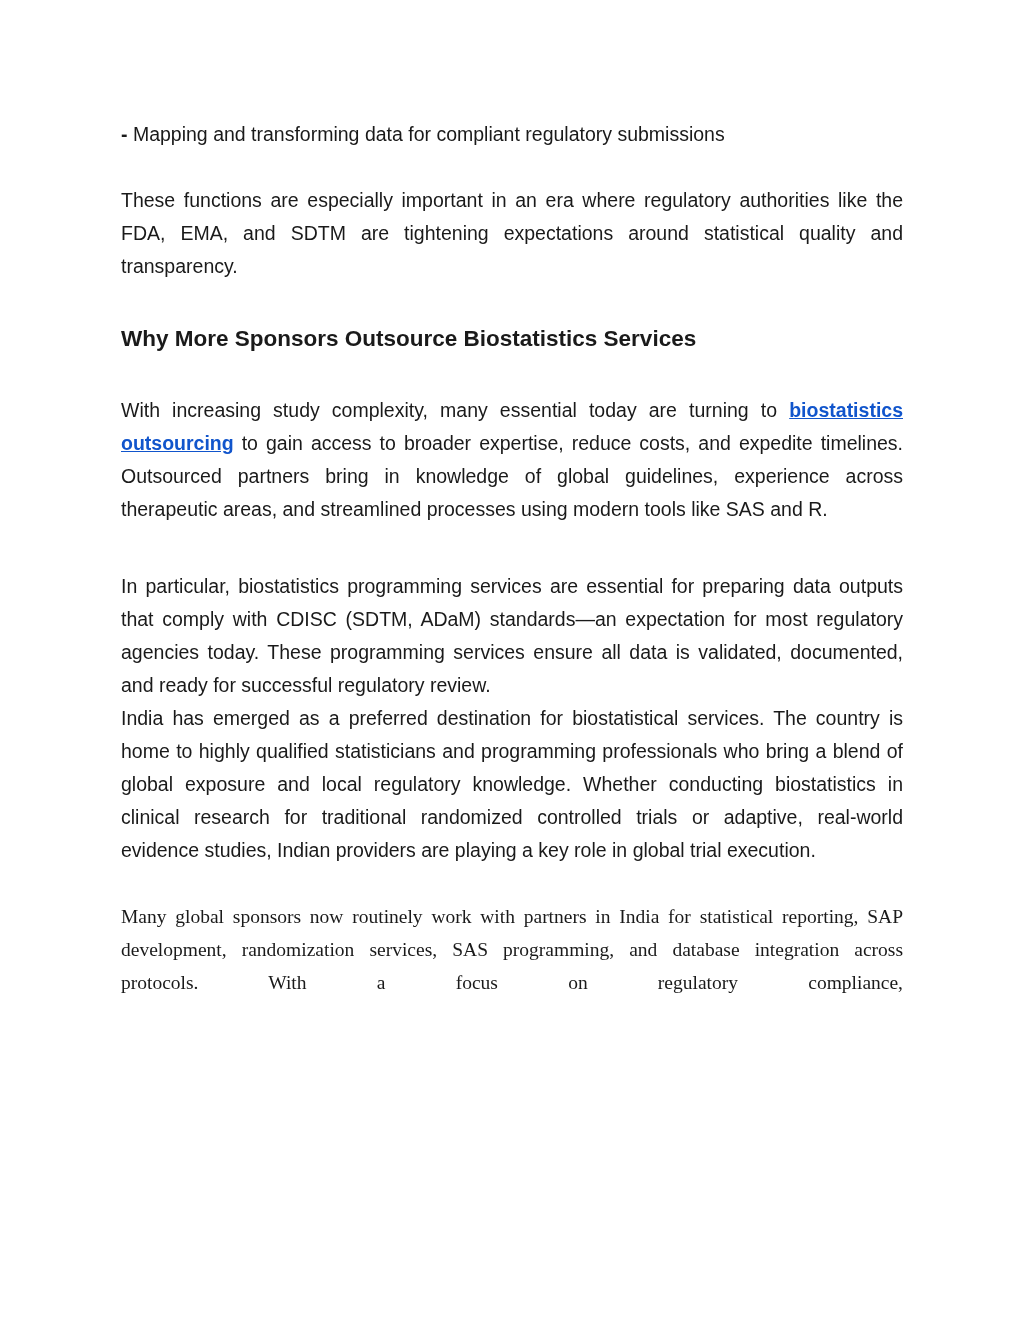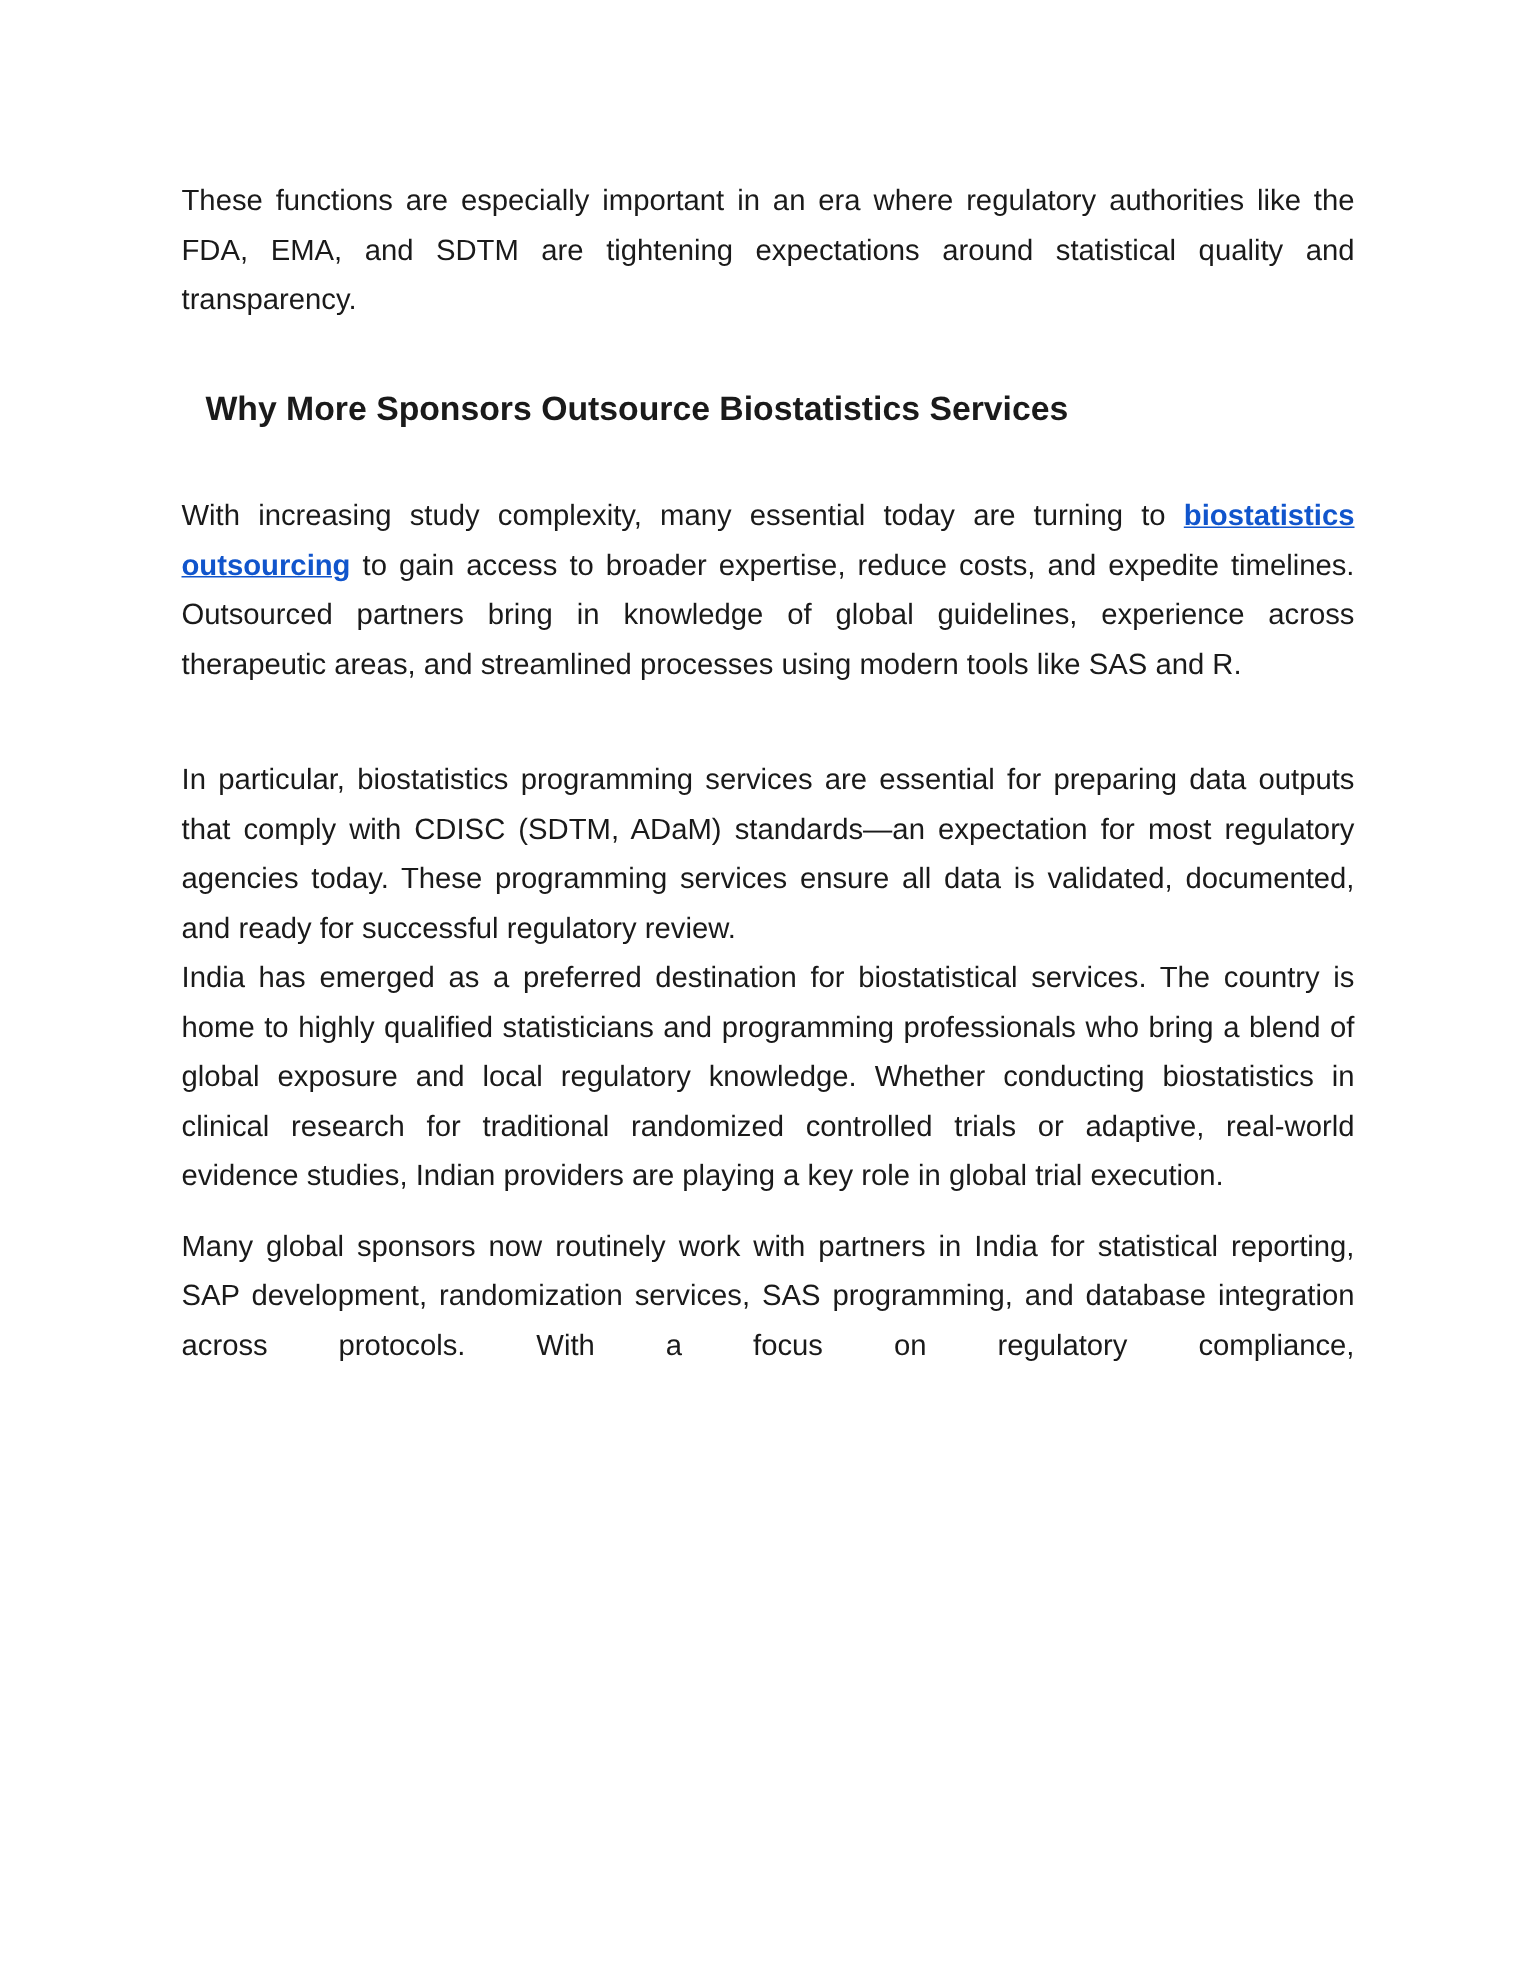--- a/index.html
+++ b/index.html
@@ -1,34 +1,35 @@
 <!DOCTYPE html>
 <html><head>
 <meta charset="utf-8">
 <style>
   html, body { margin: 0; padding: 0; background: #ffffff; }
   body { width: 1024px; height: 1325px; position: relative; overflow: hidden;
          font-family: "Liberation Sans", "DejaVu Sans", sans-serif; color: #1a1a1a; }
   .page { position: absolute; left: 121px; top: 118px; width: 782px; }
   p { margin: 0; font-size: 19.5px; line-height: 33px; text-align: justify; text-align-last: left; }
-  h2 { margin: 16px; font-size: 22.5px; font-weight: bold; line-height: 33px; color: #1a1a1a; }
+  h2 { margin: 0; font-size: 22.5px; font-weight: bold; line-height: 33px; color: #1a1a1a; }
   a { color: #1155cc; font-weight: bold; text-decoration: underline; }
   .bullet { margin-bottom: 33px; }
   .dash { font-weight: bold; }
 </style>
 </head>
 <body>
 
 <div class="page">
+  <p class="bullet"><span class="dash">-</span><span> Mapping and transforming data for compliant regulatory submissions</span></p>
 
   <p>These functions are especially important in an era where regulatory authorities like the FDA, EMA, and SDTM are tightening expectations around statistical quality and transparency.</p>
 
   <h2 style="margin-top:39px;margin-bottom:39px;">Why More Sponsors Outsource Biostatistics Services</h2>
 
   <p><span>With increasing study complexity, many essential today are turning to </span><a>biostatistics outsourcing</a><span> to gain access to broader expertise, reduce costs, and expedite timelines. Outsourced partners bring in knowledge of global guidelines, experience across therapeutic areas, and streamlined processes using modern tools like SAS and R.</span></p>
 
   <p style="margin-top:44px;">In particular, biostatistics programming services are essential for preparing data outputs that comply with CDISC (SDTM, ADaM) standards—an expectation for most regulatory agencies today. These programming services ensure all data is validated, documented, and ready for successful regulatory review.</p>
 
 
   <p>India has emerged as a preferred destination for biostatistical services. The country is home to highly qualified statisticians and programming professionals who bring a blend of global exposure and local regulatory knowledge. Whether conducting biostatistics in clinical research for traditional randomized controlled trials or adaptive, real-world evidence studies, Indian providers are playing a key role in global trial execution.</p>
 
-  <p style="margin-top:14px;text-align-last:justify;">Many global sponsors now routinely work with partners in India for statistical reporting, SAP development, randomization services, SAS programming, and database integration across protocols. With a focus on regulatory compliance,</p>
+  <p style="margin-top:33px;text-align-last:justify;font-family:Liberation Serif, serif;">Many global sponsors now routinely work with partners in India for statistical reporting, SAP development, randomization services, SAS programming, and database integration across protocols. With a focus on regulatory compliance,</p>
 </div>
 
 </body></html>

